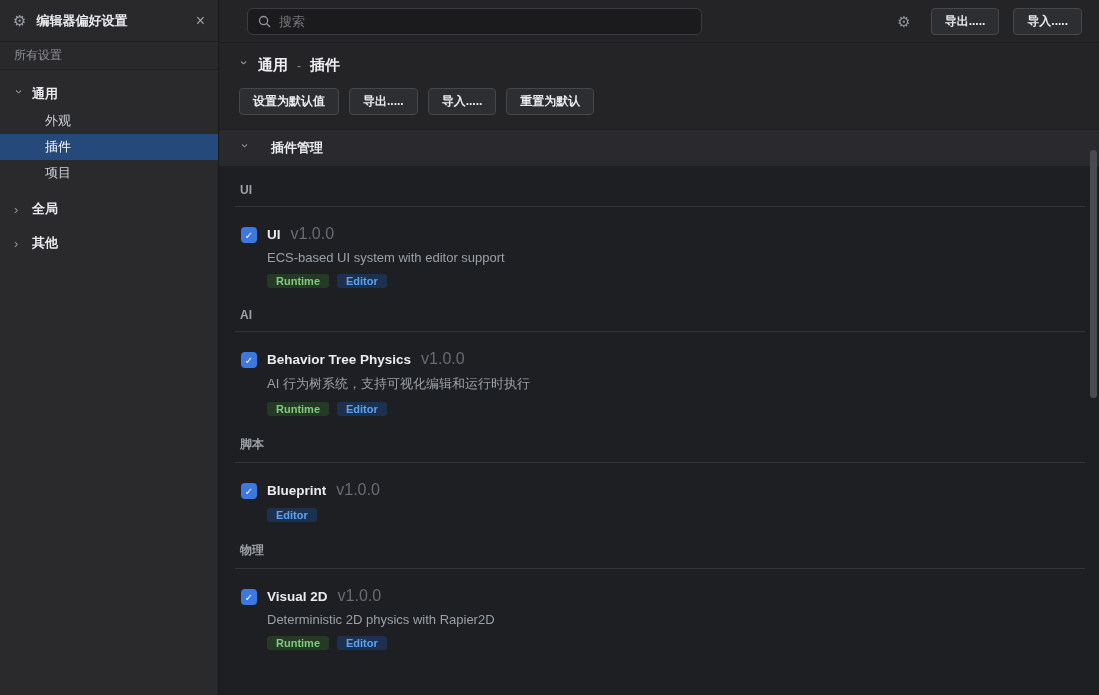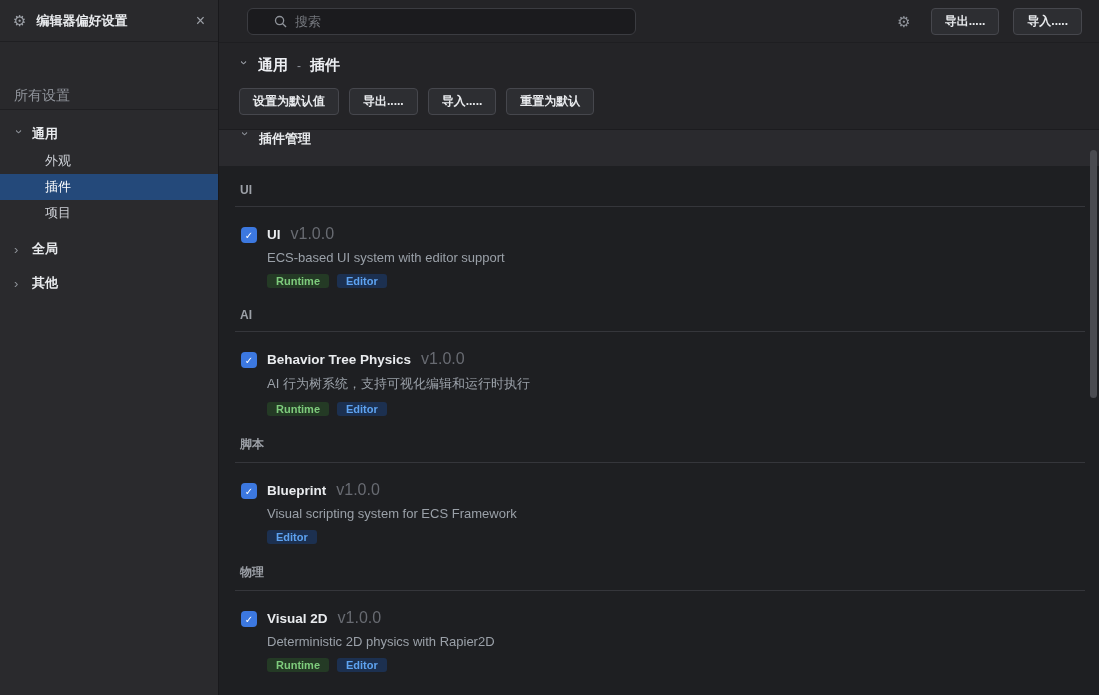--- a/index.html
+++ b/index.html
@@ -10,51 +10,51 @@
     -webkit-font-smoothing:antialiased;
   }
   .app { display:flex; width:1099px; height:695px; }
 
   
   .sidebar { width:219px; flex-shrink:0; background:#29292c; border-right:1px solid #19191c; display:flex; flex-direction:column; }
   .sidebar-header { height:42px; flex-shrink:0; display:flex; align-items:center; gap:10px; padding:0 13px; border-bottom:1px solid #1f1f22; }
   .gear-glyph { color:#9da1a8; font-size:15px; line-height:1; }
   .sidebar-title { flex:1; font-size:13px; font-weight:bold; color:#e9ebee; }
   .close-btn { color:#9da1a8; font-size:16px; line-height:1; cursor:pointer; }
-  .all-settings { height:28px; flex-shrink:0; display:flex; align-items:center; padding:0 14px; font-size:14px; color:#8f939a; border-bottom:1px solid #1f1f22; cursor:pointer;margin-top:40px; }
+  .all-settings { height:28px; flex-shrink:0; display:flex; align-items:center; padding:0 14px; font-size:12px; color:#8f939a; border-bottom:1px solid #1f1f22; cursor:pointer; }
   .tree { padding-top:10px; flex:1; background:#2a2a2d; }
   .tree-row { display:flex; align-items:center; gap:8px; padding-left:14px; font-size:13px; color:#cdd0d6; cursor:pointer; }
   .tree-parent { height:28px; font-weight:bold; color:#e9ebee; }
   .tree-child { height:26px; padding-left:45px; }
   .tree-row.selected { background:var(--selection); color:#ffffff; }
   .chev { display:inline-block; width:10px; color:#8f939a; font-size:13px; font-weight:normal; line-height:1; }
   .chev.down { transform:rotate(90deg); }
   .tree-gap { height:8px; }
 
   
   .main { flex:1; min-width:0; display:flex; flex-direction:column; background:#242427; position:relative; }
 
   .topbar { height:43px; flex-shrink:0; display:flex; align-items:center; gap:8px; padding:0 17px 0 28px; border-bottom:1px solid #1e1e21; }
-  .search-box { width:389px; height:27px; display:flex; align-items:center; gap:8px; padding:0 26px; background:#1b1b1e; border:1px solid #3b3c41; border-radius:6px; }
+  .search-box { width:455px; height:27px; display:flex; align-items:center; gap:8px; padding:0 10px; background:#1b1b1e; border:1px solid #3b3c41; border-radius:6px; }
   .search-box input { flex:1; background:transparent; border:none; outline:none; color:#dfe1e5; font-size:13px; font-family:inherit; }
   .search-box input::placeholder { color:#75787e; }
   .topbar-spacer { flex:1; }
   .icon-btn { color:#8f939a; font-size:15px; line-height:1; padding:0 6px; cursor:pointer; }
   .btn { height:27px; display:inline-flex; align-items:center; justify-content:center; padding:0 13px; background:#2d2e32; border:1px solid #46474d; border-radius:4px; color:#e9ebee; font-size:12px; font-weight:bold; font-family:inherit; cursor:pointer; white-space:nowrap; }
   .topbar .btn { margin-left:6px; }
 
   .content-header { flex-shrink:0; padding:13px 0 14px 20px; }
   .breadcrumb { display:flex; align-items:center; gap:9px; }
   .bc-chev { color:#9da1a8; font-size:13px; }
   .bc-item { font-size:15px; font-weight:bold; color:#edeff3; }
   .bc-sep { color:#8f939a; font-size:12px; }
   .subtitle { margin-top:7px; font-size:12.5px; color:#8f939a; }
   .header-buttons { margin-top:13px; display:flex; gap:10px; }
 
-  .section-band { height:37px; flex-shrink:0; display:flex; align-items:flex-start; gap:9px; padding-left:21px; background:#2a2a2e; border-top:1px solid #1c1c1f; cursor:pointer; }
+  .section-band { height:37px; flex-shrink:0; display:flex; align-items:center; gap:21px; padding-left:21px; background:#2a2a2e; border-top:1px solid #1c1c1f; cursor:pointer; }
   .band-title { font-size:13px; font-weight:bold; color:#e9ebee; }
 
   .plugin-area { flex:1; background:#1e1f22; padding:17px 14px 0 16px; overflow:hidden; }
   .category { margin-bottom:20px; }
   .cat-label { padding-left:5px; font-size:12px; font-weight:bold; color:#9da1a8; }
   .cat-hr { height:1px; background:#35363b; margin-top:9px; }
   .plugin-row { display:flex; gap:10px; margin-top:18px; padding-left:6px; }
   .checkbox { width:16px; height:16px; flex-shrink:0; margin-top:2px; border-radius:4px; background:var(--accent); color:#fff; font-size:10px; display:flex; align-items:center; justify-content:center; cursor:pointer; }
   .plugin-name-row { display:flex; align-items:baseline; gap:10px; }
   .plugin-name { font-size:13.5px; font-weight:bold; color:#e9ebee; }
@@ -182,21 +182,20 @@
         <div class="category">
           <div class="cat-label">脚本</div>
           <div class="cat-hr"></div>
           <div class="plugin-row">
             <div class="checkbox">✓</div>
             <div class="plugin-info">
               <div class="plugin-name-row">
                 <span class="plugin-name">Blueprint</span>
                 <span class="plugin-version">v1.0.0</span>
               </div>
-              <div class="plugin-desc">Visual scripting system for ECS Framework</div>
               <div class="badges">
                 <span class="badge badge-editor">Editor</span>
               </div>
             </div>
           </div>
         </div>
         <div class="category">
           <div class="cat-label">物理</div>
           <div class="cat-hr"></div>
           <div class="plugin-row">

